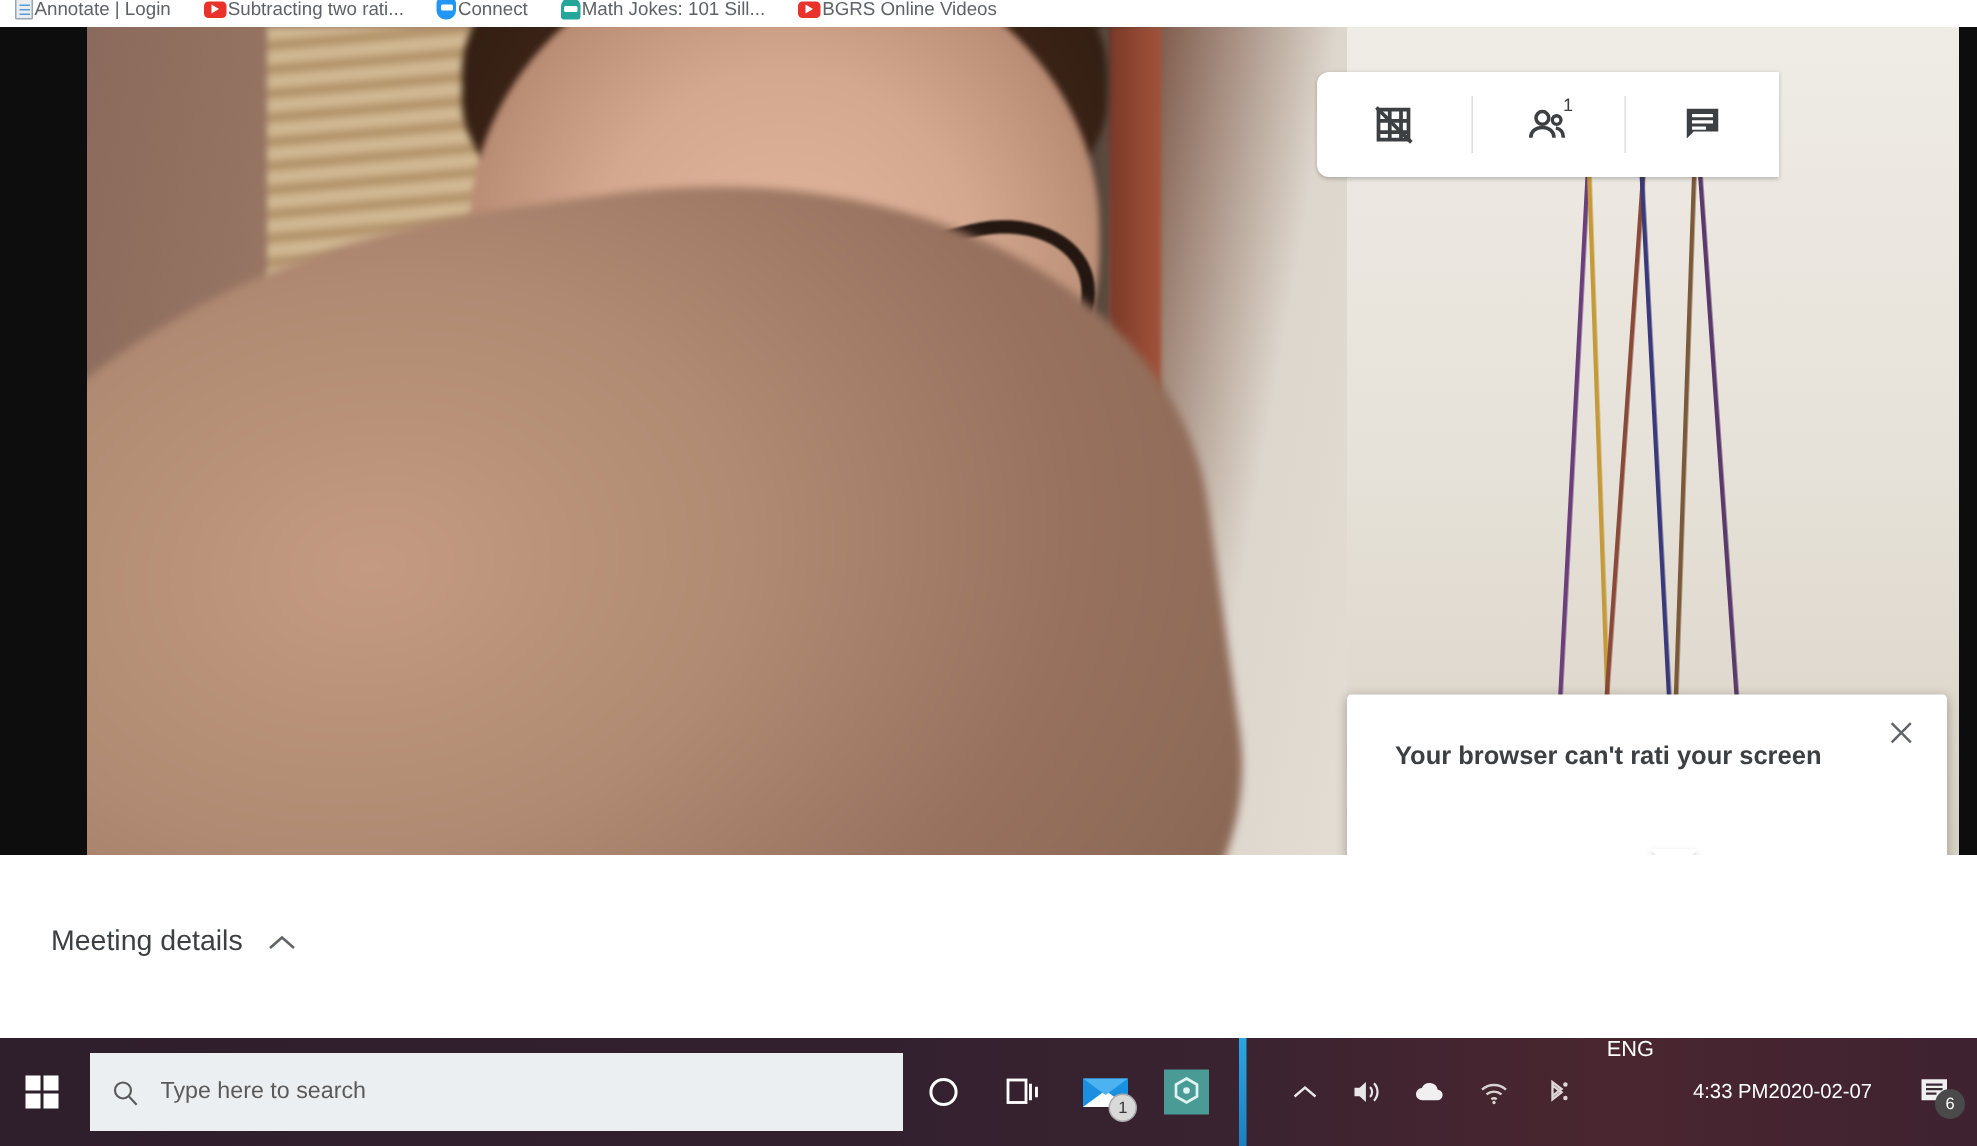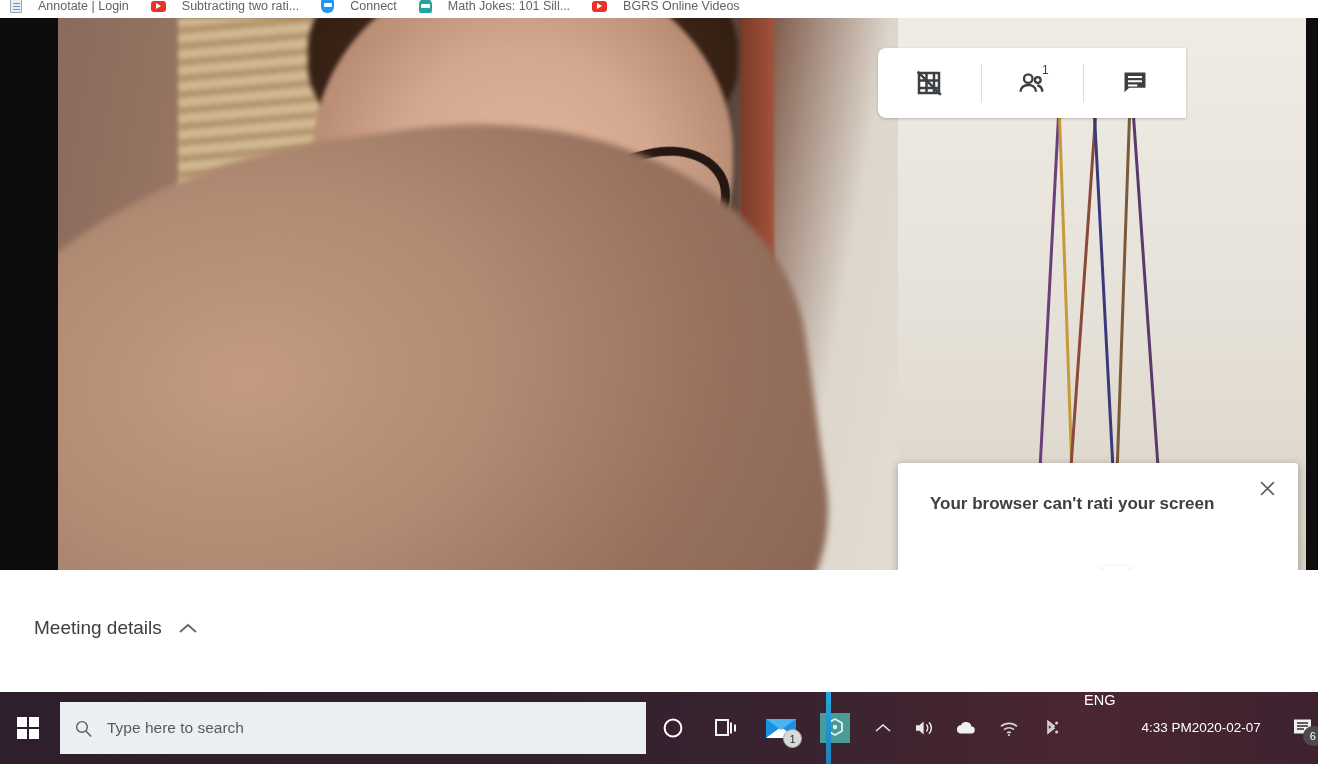--- a/index.html
+++ b/index.html
@@ -10,21 +10,21 @@
     overflow:hidden;
   }
   #app { position:relative; width:1318px; height:764px; }
 
   
   .bookmarks {
     position:absolute; left:0; top:0; width:1318px; height:18px;
     background:#ffffff; display:flex; align-items:center;
     overflow:hidden; padding-left:10px;
   }
-  .bm { display:flex; align-items:center; gap:16px; margin-right:22px; flex:0 0 auto; }
+  .bm { display:flex; align-items:center; gap:1px; margin-right:22px; flex:0 0 auto; }
   .bm-label {
     font-size:12.5px; color:#5f6368; white-space:nowrap;
     line-height:18px; position:relative; top:-3px;
   }
 
   .ico-yt {
     width:15px; height:11px; background:#e8322a; border-radius:3px;
     position:relative; top:-3px;
   }
   .ico-yt::after {
@@ -214,21 +214,21 @@
   .start-btn {
     width:56px; height:72px; display:flex; align-items:center; justify-content:center;
     cursor:pointer; flex:0 0 auto;
   }
   .win-logo {
     width:22px; height:22px;
     display:grid; grid-template-columns:1fr 1fr; grid-template-rows:1fr 1fr; gap:2.5px;
   }
   .win-logo span { background:#ffffff; display:block; }
   .search-box {
-    width:586px; height:52px; background:#eceff1; margin-left:4px;
+    width:542px; height:52px; background:#eceff1; margin-left:4px;
     display:flex; align-items:center; padding:0 14px; gap:14px;
     flex:0 0 auto; cursor:text;
   }
   .search-text { font-size:15.5px; color:#5a5a5a; }
   .tb-icon {
     width:54px; height:72px; display:flex; align-items:center; justify-content:center;
     position:relative; cursor:pointer; flex:0 0 auto;
   }
   .tb-badge {
     position:absolute; right:6px; bottom:16px; min-width:19px; height:19px;

